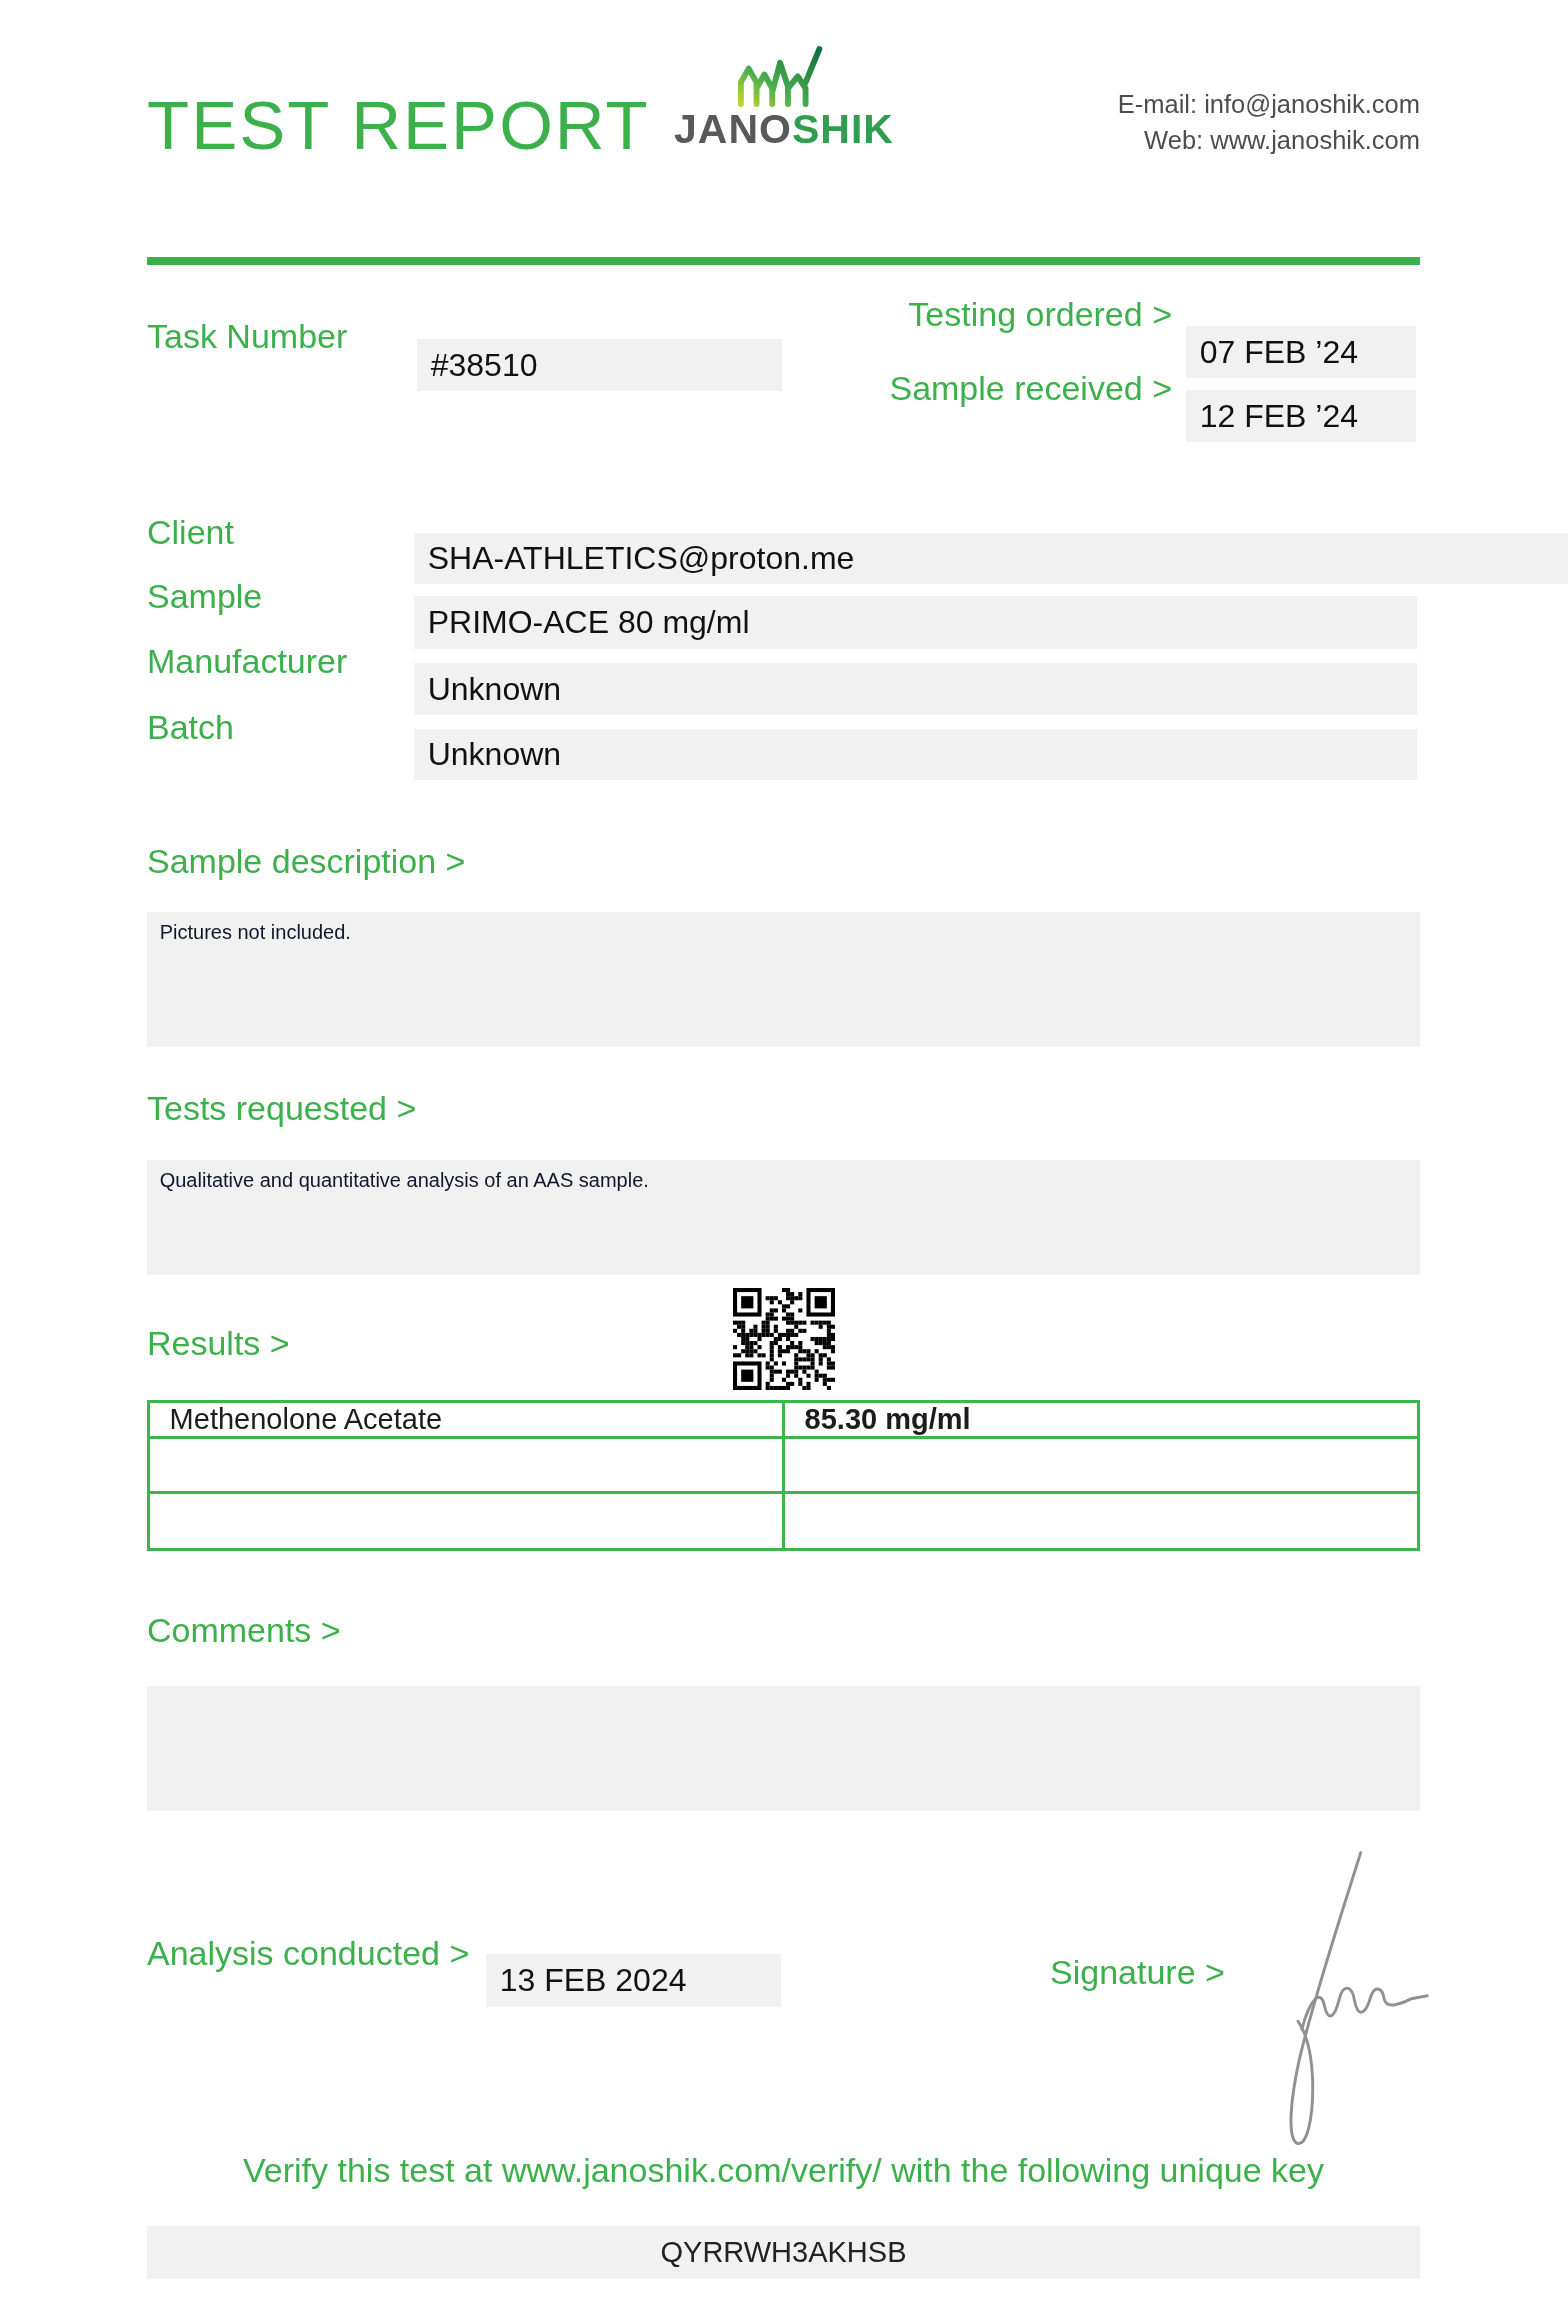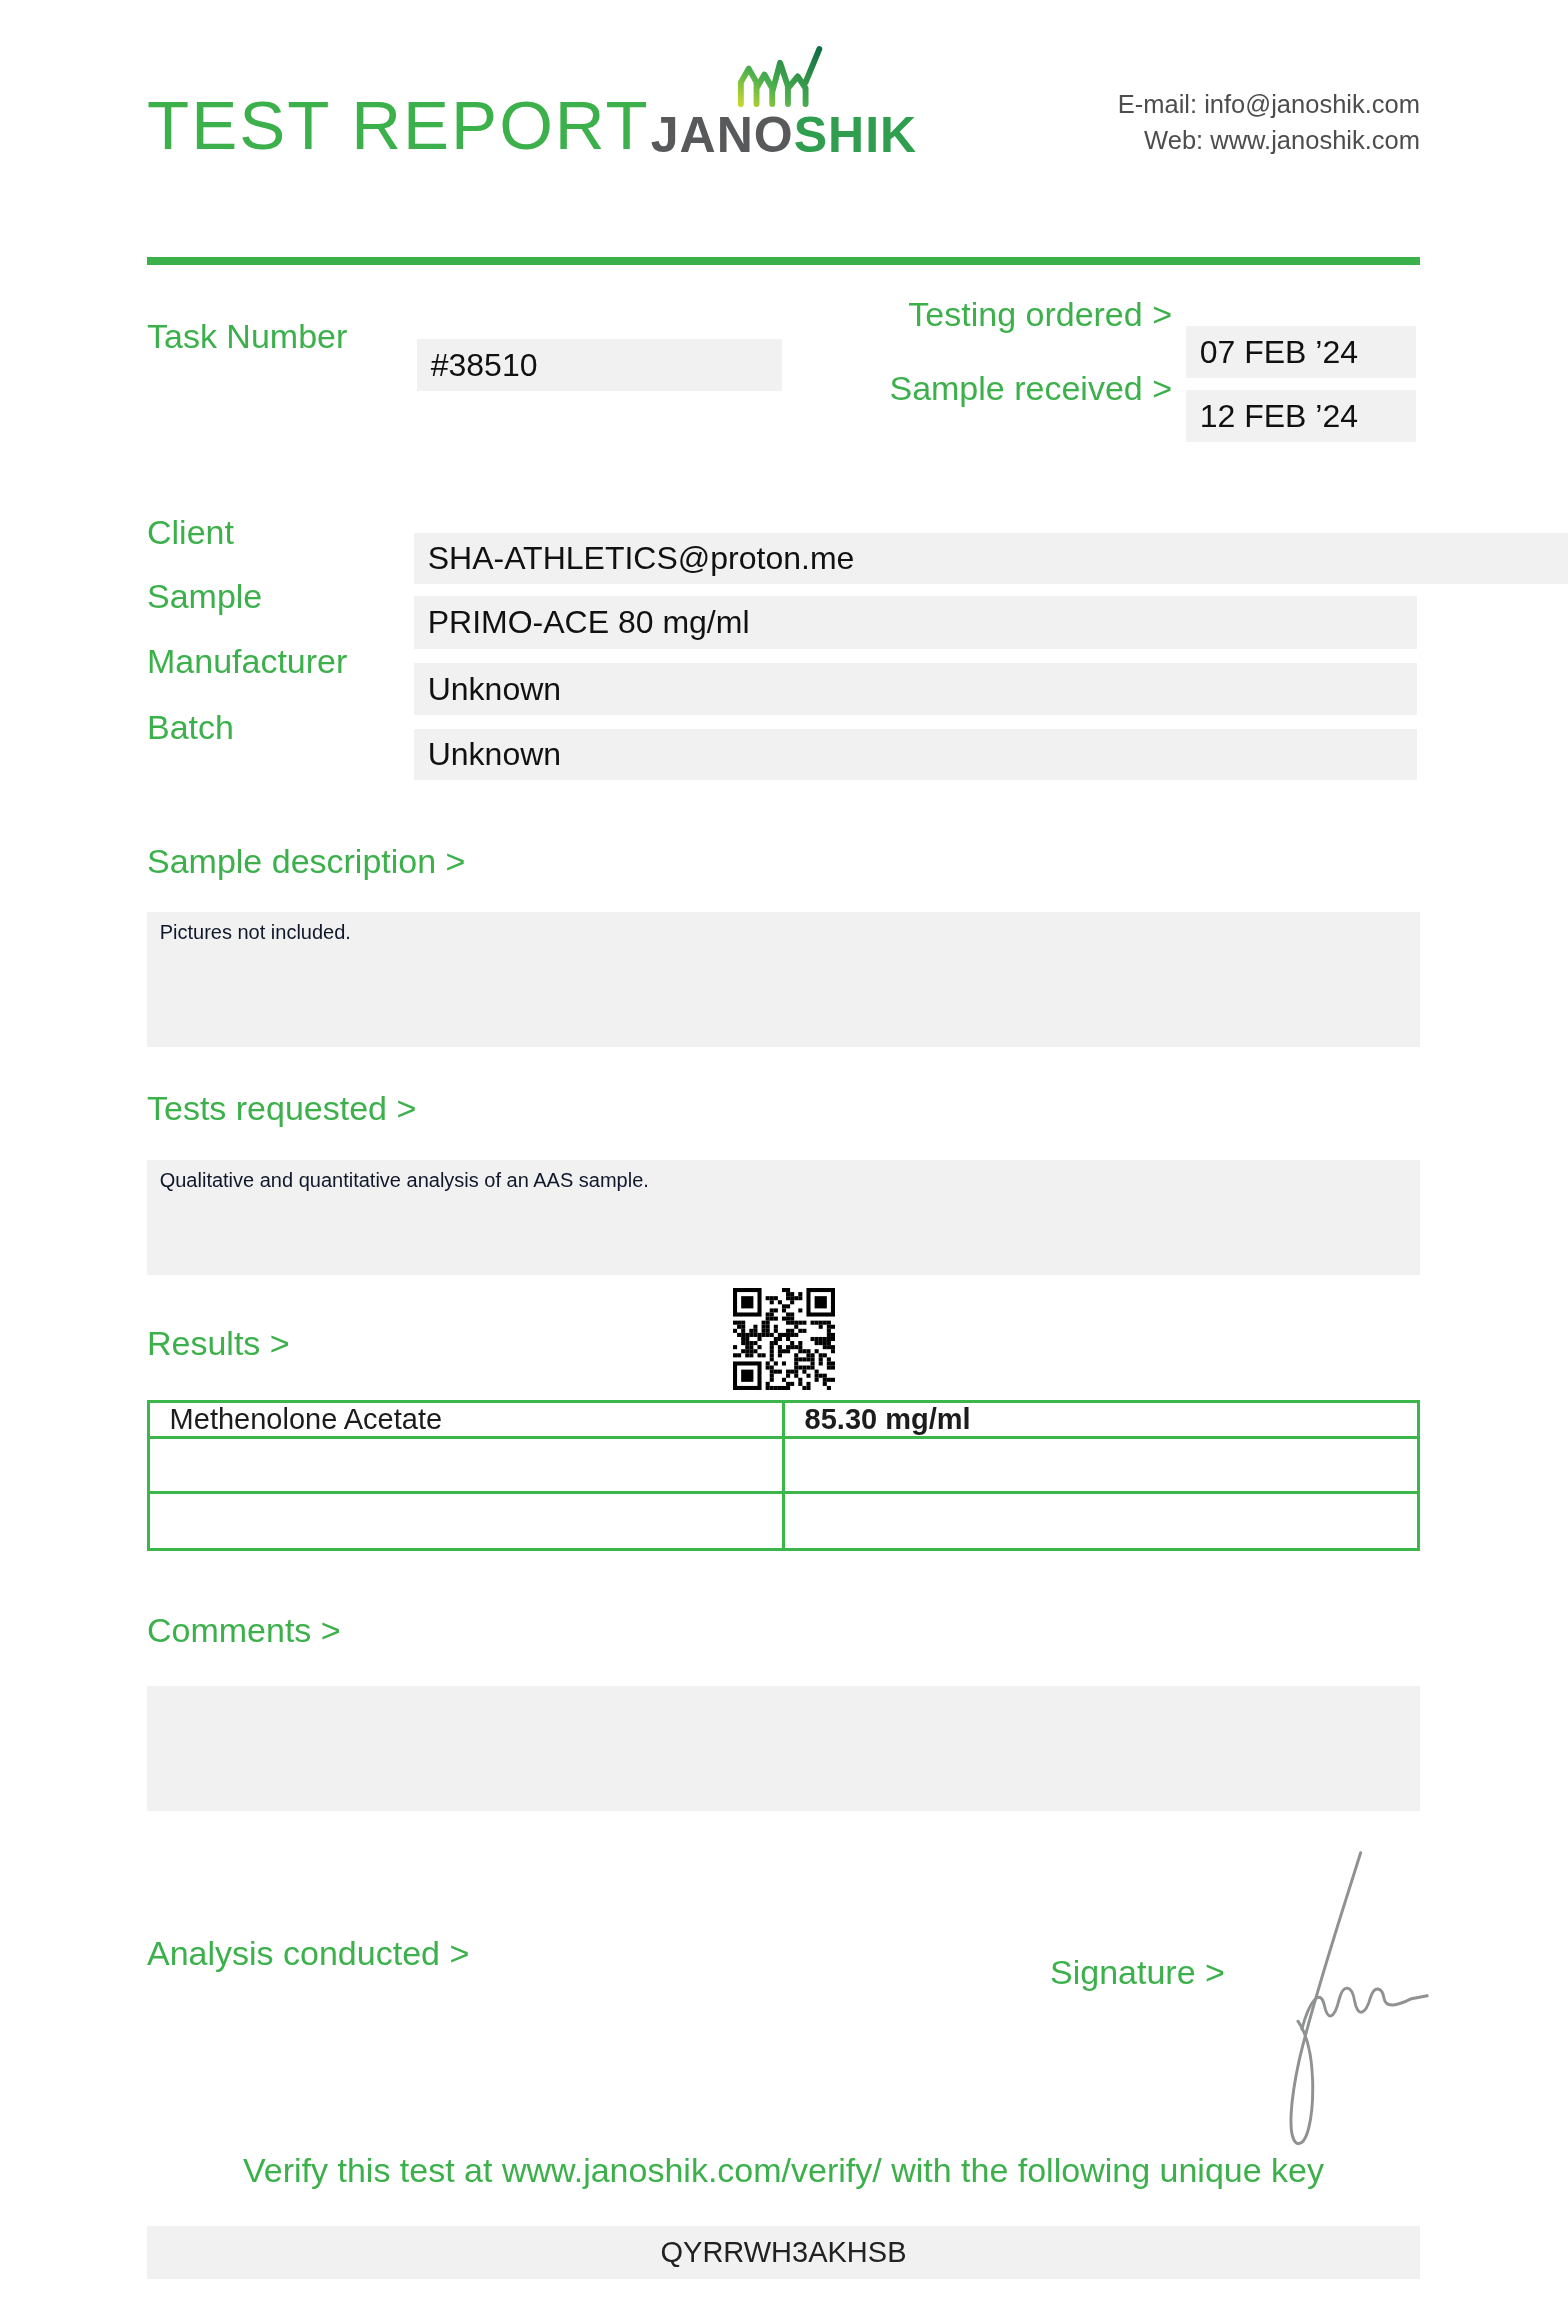--- a/index.html
+++ b/index.html
@@ -13,21 +13,21 @@
   }
   .abs{position:absolute;}
   
   .title{
     font-size:69px;letter-spacing:2px;color:#3cb04b;font-weight:400;
     white-space:nowrap;
   }
   .glabel{
     font-size:34px;line-height:45px;color:#3cb04b;white-space:nowrap;
   }
-  .wordmark{font-size:50px;font-weight:700;letter-spacing:1px;text-align:center;white-space:nowrap;}
+  .wordmark{font-size:41px;font-weight:700;letter-spacing:1px;text-align:center;white-space:nowrap;}
   .wordmark .jano{color:#58595b;}
   .wordmark .shik{color:#2f9e4f;}
   .contact{font-size:25.5px;line-height:36px;color:#4d4d4d;text-align:right;white-space:nowrap;}
   .divider{background:#3cb04b;height:7.8px;}
   .gbox{
     background:#f1f1f1;
   }
   .gbox.value{
     font-size:32px;color:#111;
     display:flex;align-items:center;
@@ -353,20 +353,21 @@
     <div class="rrow" style="height:54px;">
       <div class="rcell-l"></div>
       <div class="rcell-r"></div>
     </div>
   </div>
 
   <div class="abs glabel" style="left:147px;top:1608px;">Comments &gt;</div>
   <div class="abs gbox" style="left:147px;top:1686px;width:1273px;height:125px;"></div>
 
   <div class="abs glabel" style="left:147px;top:1931px;">Analysis conducted &gt;</div>
+  <div class="abs gbox value" style="left:486px;top:1927px;width:295px;height:53px;">13 FEB 2024</div>
 
   <div class="abs glabel" style="left:1050px;top:1950px;">Signature &gt;</div>
 
   <div class="abs" style="left:1245px;top:1841px;width:196px;height:333px;">
     <svg width="196" height="333" viewBox="0 0 200 340">
       <g fill="none" stroke="#8f9192" stroke-width="3" stroke-linecap="round">
         <path d="M118 12 C 100 70, 70 160, 55 225 C 47 262, 43 300, 52 308 C 63 315, 70 282, 69 245 C 68 213, 61 194, 54 184"></path>
         <path d="M58 192 C 66 162, 77 150, 81 168 C 84 183, 91 183, 96 162 C 100 146, 109 146, 112 164 C 115 180, 123 178, 128 160 C 132 147, 140 149, 142 161 C 144 171, 156 168, 170 161 L 186 158"></path>
       </g>
     </svg>

